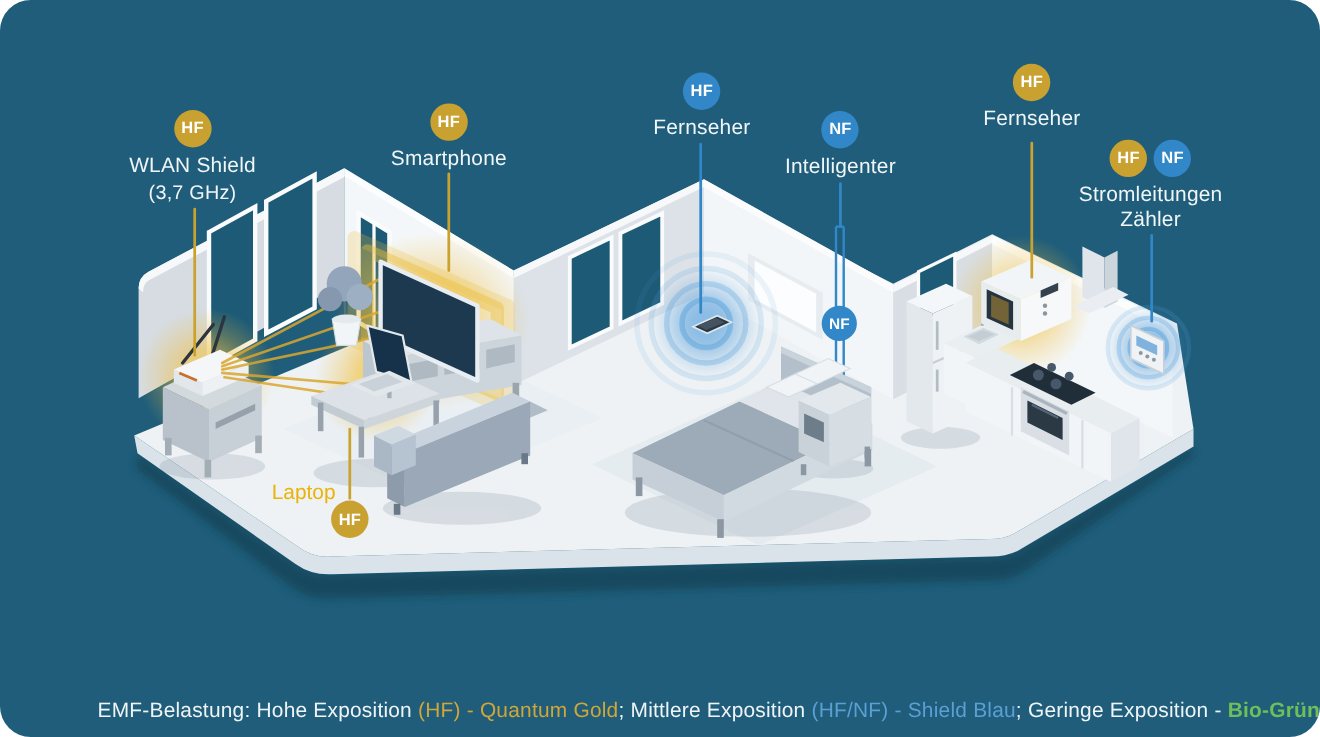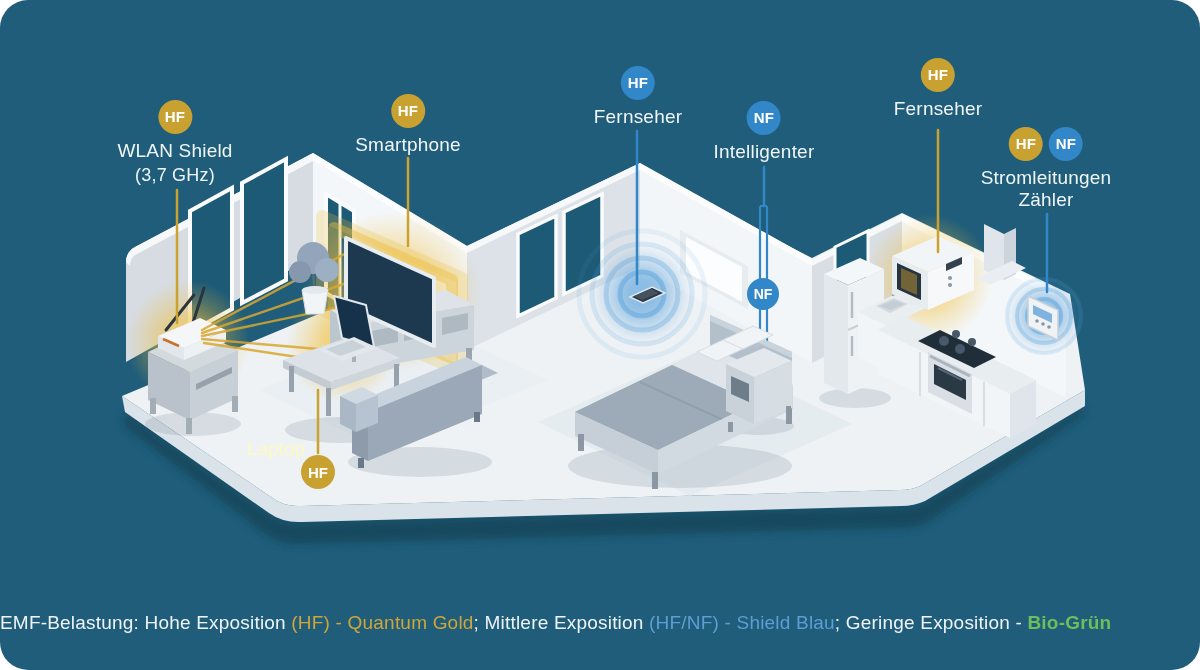--- a/index.html
+++ b/index.html
@@ -21,25 +21,25 @@
     color:#ffffff; font-size:15px; font-weight:bold;
     display:flex; align-items:center; justify-content:center;
     box-sizing:border-box;
   }
   .badge.gold{background:#c8a130;}
   .badge.blue{background:#3287c8;}
   .badge.abs{position:absolute; transform:translate(-50%,-50%);}
   .badge.sm{width:32px; height:32px; font-size:14px;}
   .lbl-free{
     position:absolute; transform:translate(-50%,-50%);
-    color:#fef9c3; font-size:19px; font-weight:500; white-space:nowrap;
+    color:#eab308; font-size:19px; font-weight:500; white-space:nowrap;
   }
   .sub{font-size:18px;}
   .legend{
-    position:absolute; left:0; right:0; top:612px; text-align:left;
+    position:absolute; left:0; right:0; top:636px; text-align:right;
     font-size:19px; color:#eef4f7; letter-spacing:.2px;
   }
   .seg-white{color:#eef4f7;}
   .seg-gold{color:#cfa63a;}
   .seg-blue{color:#5b9fd4;}
   .seg-green{color:#6dbf5c; font-weight:bold;}
 </style>
 </head>
 <body>
 

